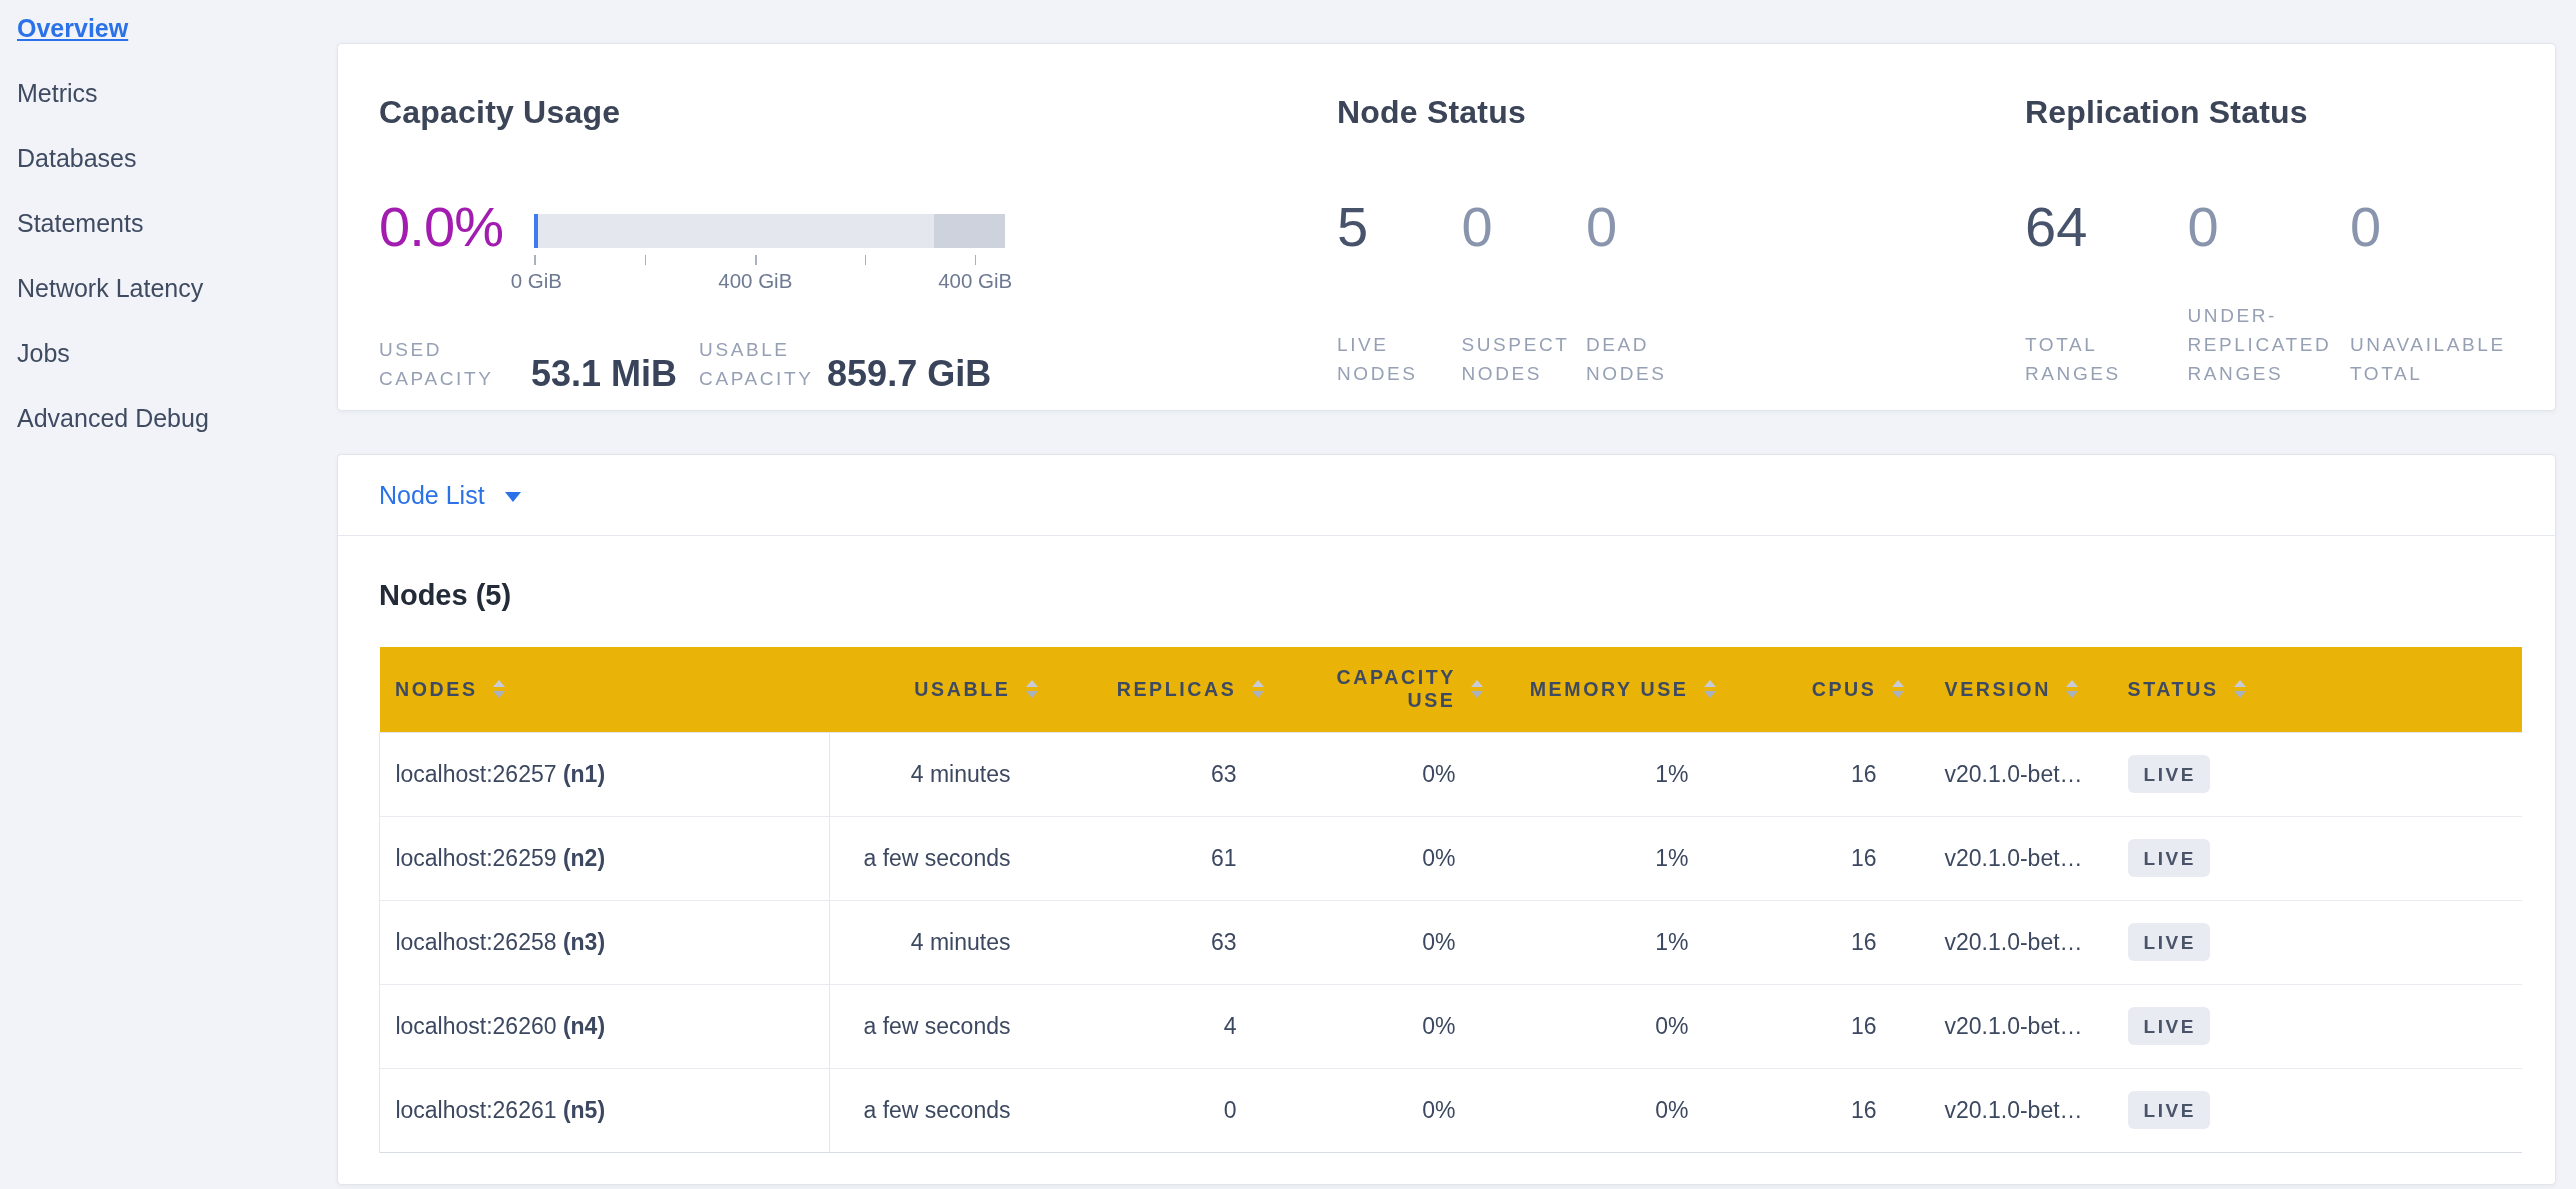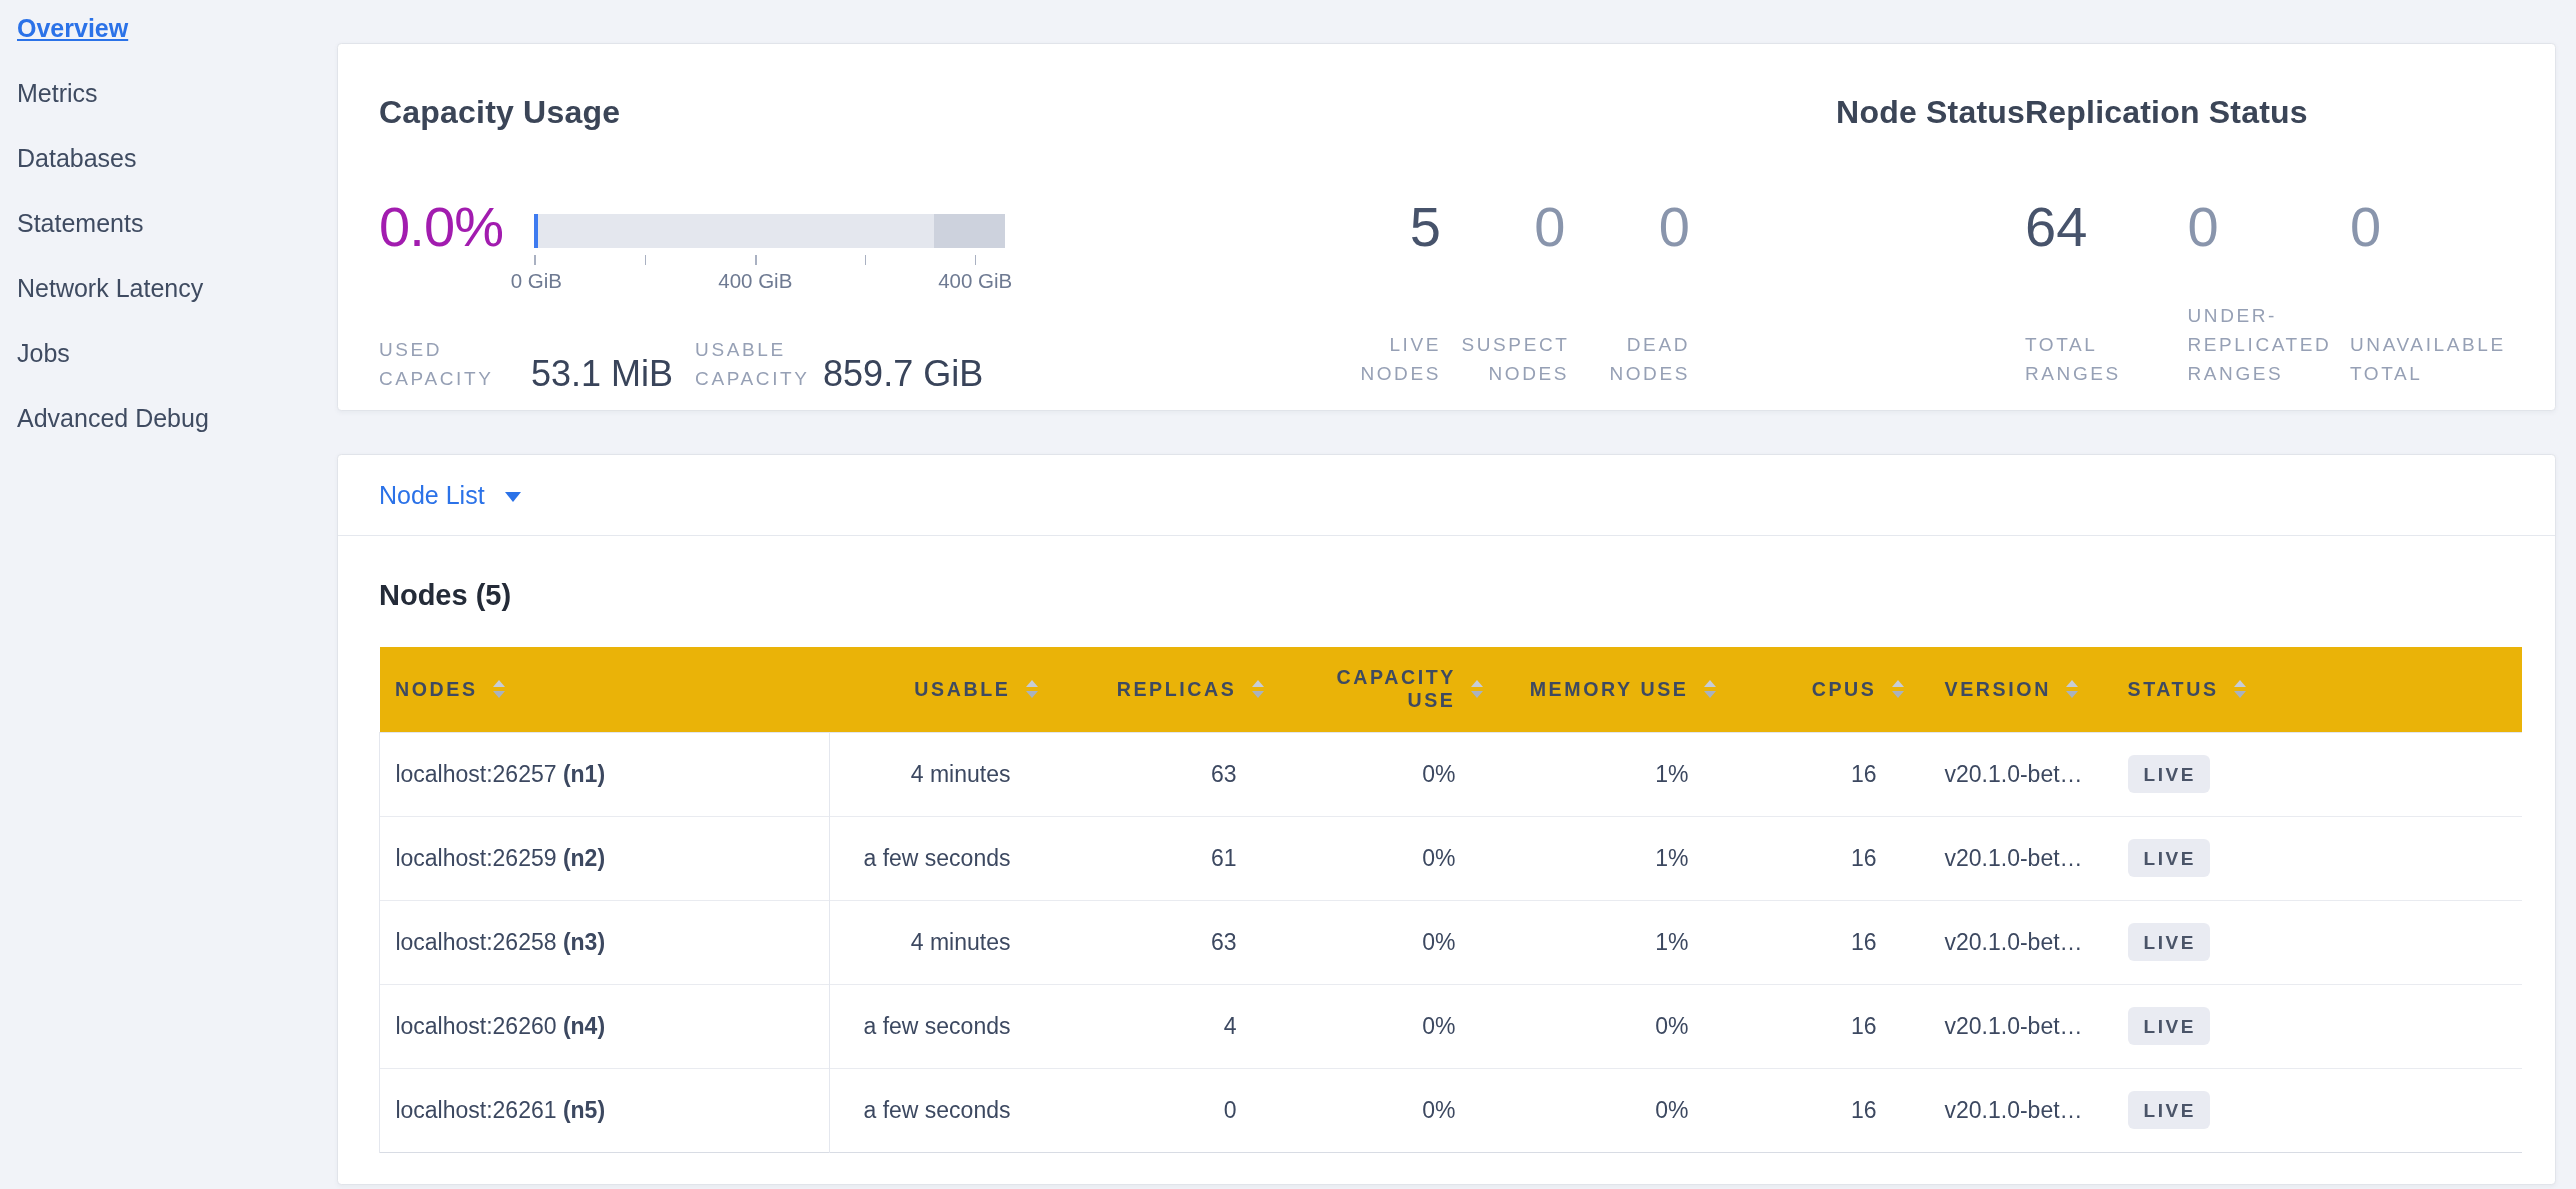--- a/index.html
+++ b/index.html
@@ -24,40 +24,40 @@
   .main { position:absolute; left:337px; top:16px; width:2219px; }
   .card {
     background:#ffffff; border:0.9px solid #e1e4ea; border-radius:4.3px;
     box-shadow:0 1.7px 4.3px rgba(60,70,90,0.05);
   }
 
   
   .summary-card { margin-top:27px; height:368px; display:flex; }
   .sum-col { padding-top:49px; }
   .col-capacity { width:999px; padding-left:41px; }
-  .col-nodes    { width:688px;text-align:right; }
+  .col-nodes    { width:688px; }
   .col-repl     { flex:1; }
   h2.sec-title { font-size:32px; line-height:39px; font-weight:600; color:#3b4557; letter-spacing:0.2px; }
 
   .cap-row { margin-top:67px; display:flex; }
   .cap-pct { width:140px; margin-right:15.4px; font-size:56px; line-height:55px; color:#a21caf; letter-spacing:-0.9px; }
   .cap-chart { width:471px; }
   .cap-bar { position:relative; height:34px; margin-top:15.4px; background:#e4e7ee; }
   .seg-other { position:absolute; top:0; right:0; height:100%; width:15.2%; background:#cdd2dd; }
   .seg-used  { position:absolute; top:0; left:0; height:100%; width:3.4px; background:#3e7bf0; }
   .cap-ticks { position:relative; height:10.2px; margin-top:6.8px; }
   .tick { position:absolute; width:1.7px; height:10.2px; background:#a9b1c2; }
   .cap-axis { position:relative; height:25.6px; margin-top:3.4px; }
   .axis-lbl { position:absolute; transform:translateX(-50%); font-size:20.5px; color:#6e7a92; white-space:nowrap; }
 
   .stats-row { margin-top:41px; display:flex; align-items:flex-end; }
   .stat-label { font-size:19px; line-height:29px; letter-spacing:2.6px; color:#96a0b5; }
   .w-used   { width:113px; }
   .w-usable { width:109px; }
-  .stat-value { font-size:36px; line-height:38px; font-weight:400; color:#39445a; white-space:nowrap; }
+  .stat-value { font-size:36px; line-height:38px; font-weight:700; color:#39445a; white-space:nowrap; }
   .mv1 { margin-left:39px; }
   .mg2 { margin-left:22px; }
   .mv2 { margin-left:19px; }
 
   .metric-row { margin-top:67px; display:flex; gap:20.5px; }
   .metric { position:relative; height:189px; }
   .m-node { width:104px; }
   .m-repl { width:142px; }
   .m-repl-last { width:171px; }
   .metric-num { font-size:56px; line-height:55px; color:#8995ac; }

